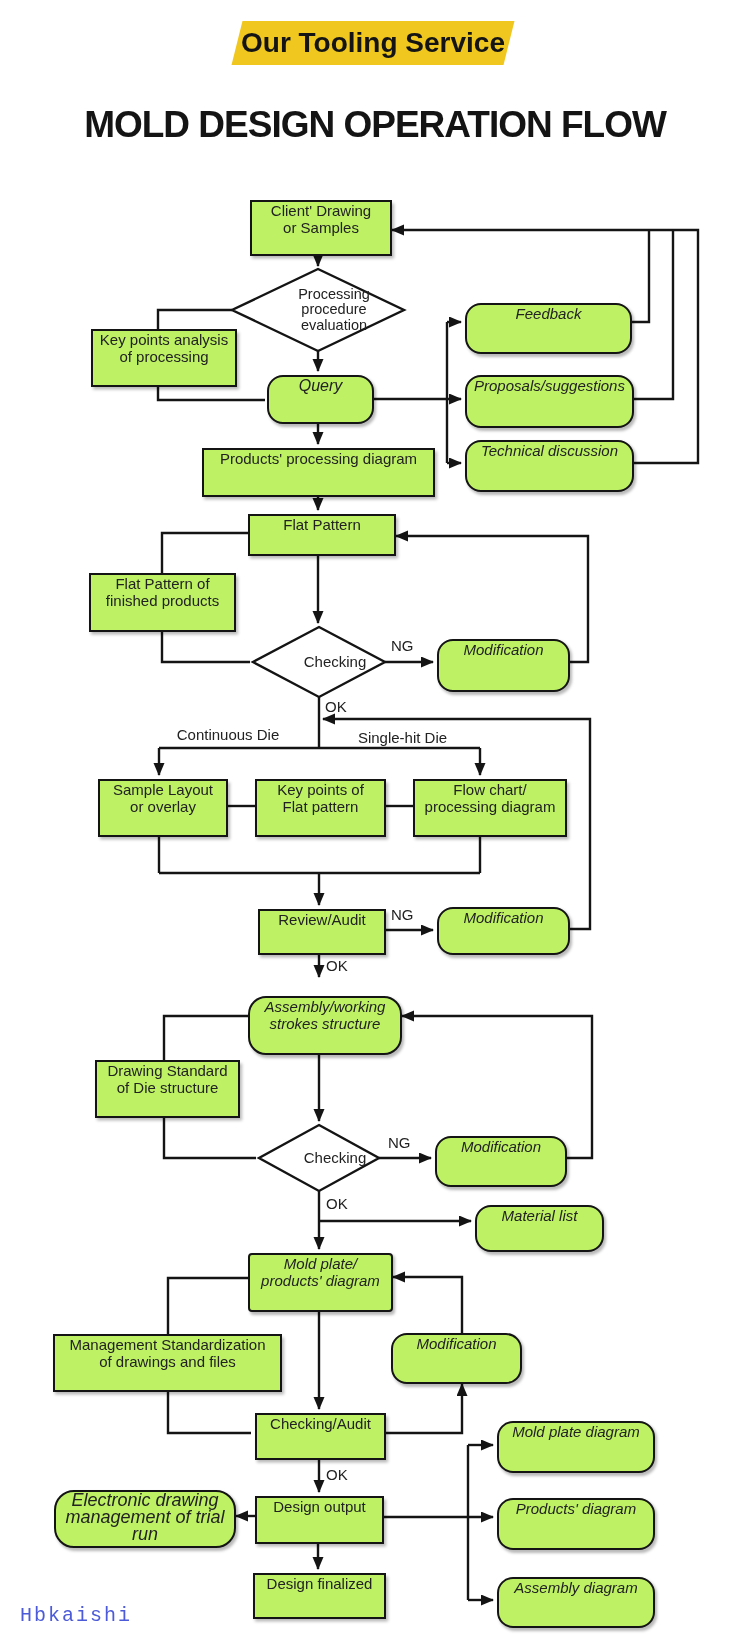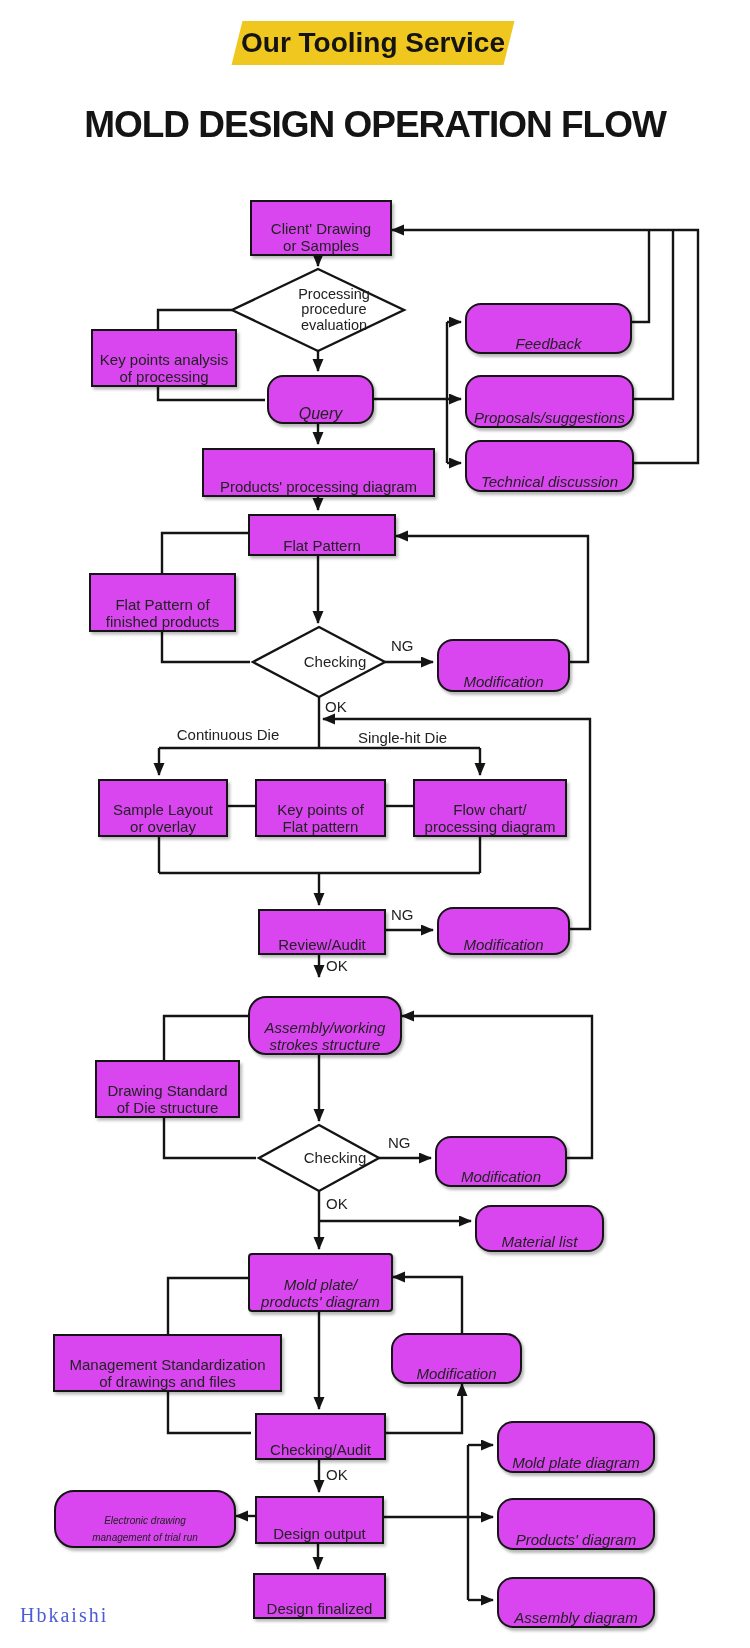--- a/index.html
+++ b/index.html
@@ -2,27 +2,27 @@
 <html><head>
 <meta charset="utf-8">
 <style>
   html,body{margin:0;padding:0;}
   body{width:750px;height:1648px;background:#ffffff;font-family:"Liberation Sans",sans-serif;position:relative;overflow:hidden;}
   #stage{position:absolute;left:0;top:0;width:750px;height:1648px;}
   svg#wires{position:absolute;left:0;top:0;z-index:1;}
   .banner{position:absolute;left:237px;top:21px;width:272px;height:44px;background:#EFC71E;transform:skewX(-14deg);z-index:2;display:flex;align-items:center;justify-content:center;}
   .banner span{transform:skewX(14deg);font-size:28px;font-weight:bold;color:#141414;letter-spacing:0px;white-space:nowrap;}
   .big-title{position:absolute;left:0;top:104px;width:750px;text-align:center;font-size:37px;font-weight:bold;color:#141414;letter-spacing:-1px;z-index:2;}
-  .node{position:absolute;z-index:3;background:#d946ef;border:2.2px solid #141414;display:flex;align-items:flex-end;justify-content:center;text-align:center;color:#222;font-size:15px;line-height:17px;box-shadow:2px 2.5px 3px rgba(0,0,0,0.28);}
+  .node{position:absolute;z-index:3;background:#bef264;border:2.2px solid #141414;display:flex;align-items:flex-start;justify-content:center;text-align:center;color:#222;font-size:15px;line-height:17px;box-shadow:2px 2.5px 3px rgba(0,0,0,0.28);}
   .node span{white-space:pre-line;padding:0 2px;}
   .rounded{border-radius:16px;font-style:italic;}
   .dtext{position:absolute;z-index:4;display:flex;align-items:center;justify-content:center;text-align:center;color:#222;font-size:14.5px;line-height:15.5px;}
   .dtext span{white-space:pre-line;margin-left:32px;}
   .elabel{position:absolute;z-index:4;color:#222;font-size:15px;white-space:nowrap;}
-  .watermark{position:absolute;left:20px;top:1604px;z-index:4;font-family:Liberation Serif, serif;font-size:20px;letter-spacing:2px;color:#4C5BD8;}
+  .watermark{position:absolute;left:20px;top:1604px;z-index:4;font-family:Liberation Mono, monospace;font-size:20px;letter-spacing:2px;color:#4C5BD8;}
 </style>
 </head>
 <body>
 
 <div id="stage">
 
   <svg id="wires" width="750" height="1648" viewBox="0 0 750 1648">
     <defs>
       <marker id="ar" markerUnits="userSpaceOnUse" markerWidth="14" markerHeight="12" refX="12" refY="5.5" orient="auto">
         <path d="M0,0 L13,5.5 L0,11 z" fill="#141414"></path>
@@ -188,21 +188,21 @@
   <div class="node rounded" style="left:475px;top:1205px;width:125px;height:43px">
       <span>Material list</span>
     </div>
   <div class="node rounded" style="left:248px;top:1253px;width:141px;height:55px;border-radius:4px">
       <span>Mold plate/
 products' diagram</span>
     </div>
   <div class="node rounded" style="left:391px;top:1333px;width:127px;height:47px">
       <span>Modification</span>
     </div>
-  <div class="node rounded" style="left:54px;top:1490px;width:178px;height:54px;border-radius:20px;font-size:10px">
+  <div class="node rounded" style="left:54px;top:1490px;width:178px;height:54px;border-radius:20px;font-size:18px">
       <span>Electronic drawing
 management of trial run</span>
     </div>
   <div class="node rounded" style="left:497px;top:1421px;width:154px;height:48px">
       <span>Mold plate diagram</span>
     </div>
   <div class="node rounded" style="left:497px;top:1498px;width:154px;height:48px">
       <span>Products' diagram</span>
     </div>
   <div class="node rounded" style="left:497px;top:1577px;width:154px;height:47px">

